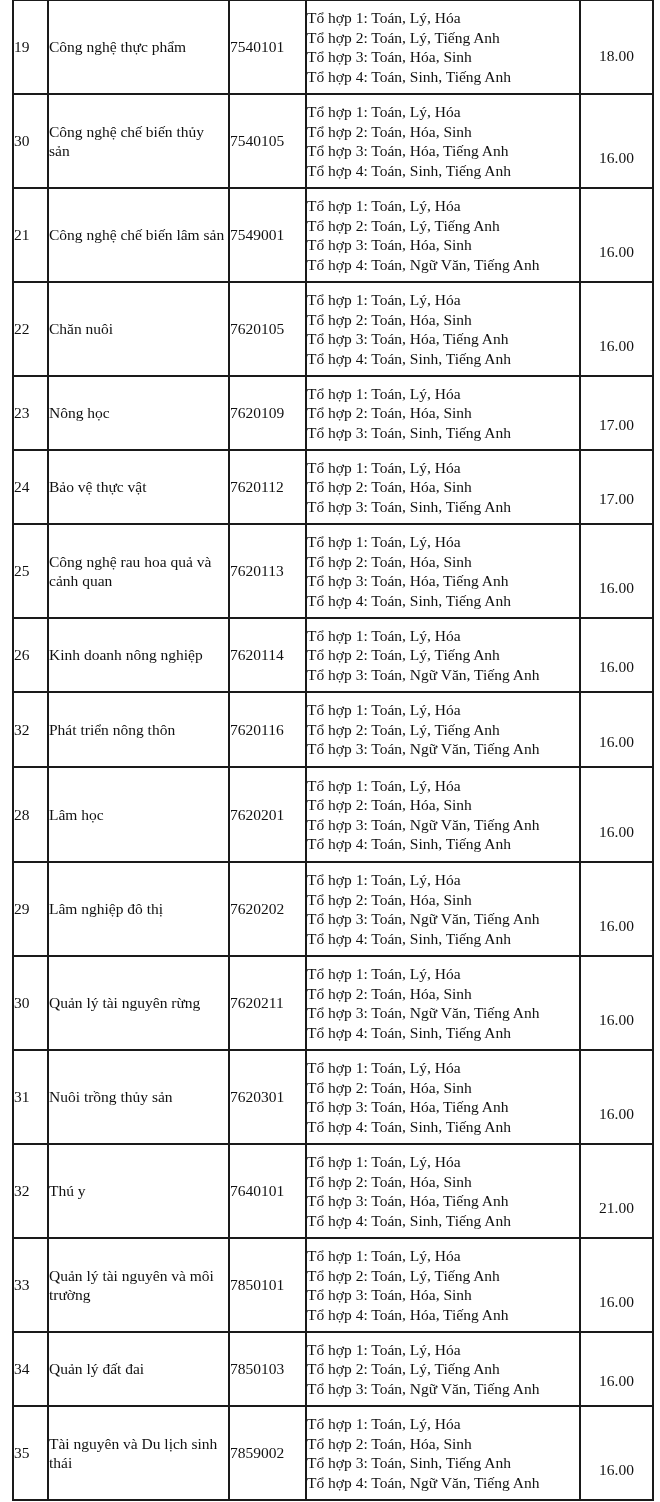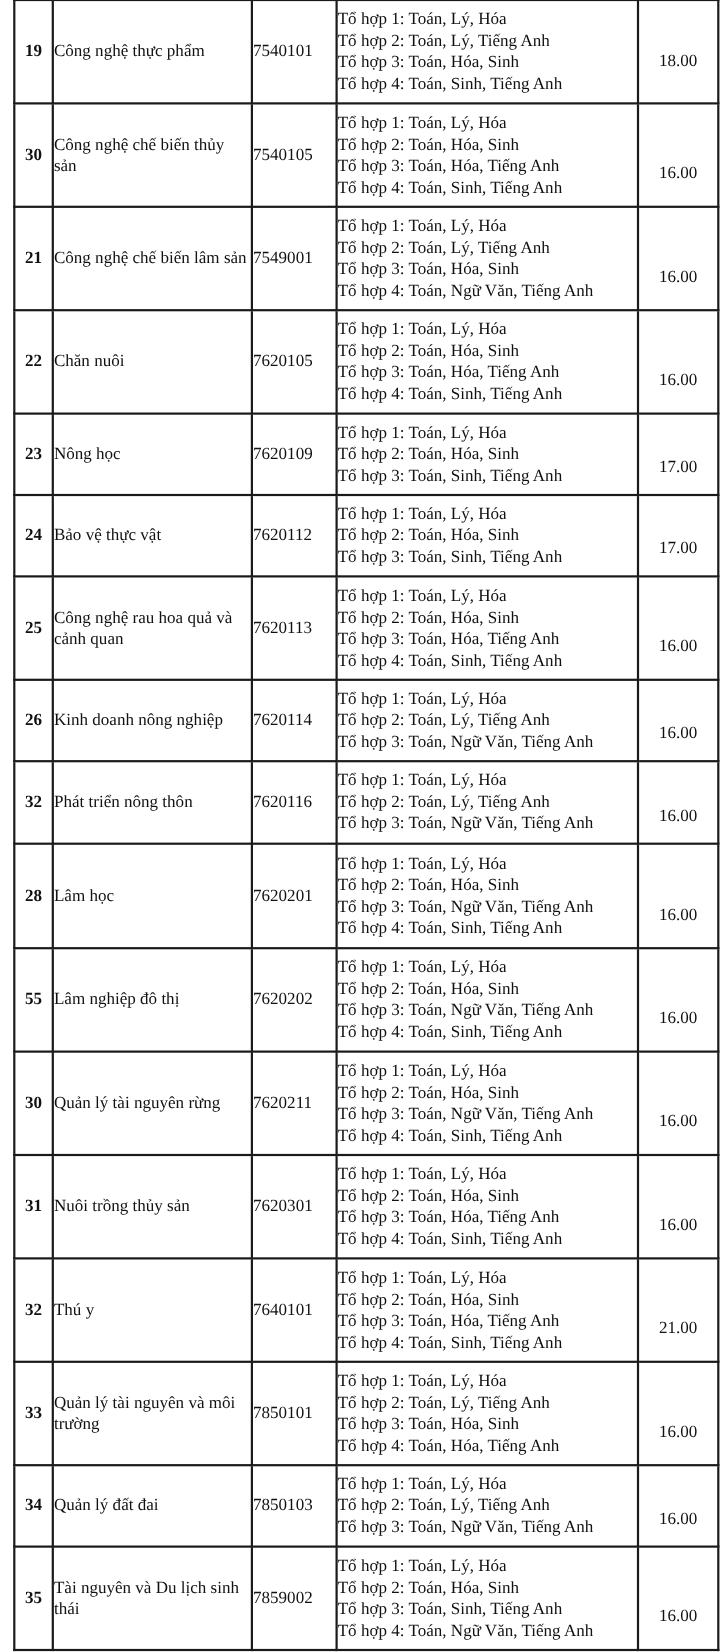--- a/index.html
+++ b/index.html
@@ -4,21 +4,21 @@
 <style>
   html, body { margin: 0; padding: 0; background: #ffffff; }
   body { width: 660px; height: 1502px; position: relative; overflow: hidden;
          font-family: "Liberation Serif", "DejaVu Serif", serif; color: #111; }
   table.admissions { position: absolute; left: 12px; top: -1px; border-collapse: collapse;
          table-layout: fixed; width: 640px; }
   table.admissions td { border: 2px solid #1a1a1a; padding: 0; vertical-align: middle;
          font-size: 15.5px; line-height: 19.5px; }
   col.c-no { width: 35px; } col.c-name { width: 181px; } col.c-code { width: 77px; }
   col.c-combo { width: 274px; } col.c-score { width: 73px; }
-  td.no { text-align: center; padding-left: 2px; font-weight: bold; }
+  td.no { padding-left: 2px; }
   td.name { padding-left: 2px; padding-right: 2px; font-family: Liberation Serif, serif; }
   td.code { padding-left: 1px; }
   td.combo { vertical-align: top; padding-top: 1px; padding-left: 2px; white-space: nowrap; }
   td.combo .line { display: block; height: 19.5px; }
   td.score { text-align: center; vertical-align: top; border-radius: 24px; }
   td.score span { display: block; }
 </style>
 </head>
 <body>
 
@@ -161,21 +161,21 @@
           <span class="line">Tổ hợp 1: Toán, Lý, Hóa</span>
           <span class="line">Tổ hợp 2: Toán, Hóa, Sinh</span>
           <span class="line">Tổ hợp 3: Toán, Ngữ Văn, Tiếng Anh</span>
           <span class="line">Tổ hợp 4: Toán, Sinh, Tiếng Anh</span>
         </td>
     <td class="score">
           <span style="margin-top: 34px;">16.00</span>
         </td>
   </tr>
       <tr style="height: 94px;">
-    <td class="no">55</td>
+    <td class="no">29</td>
     <td class="name">Lâm nghiệp đô thị</td>
     <td class="code">7620202</td>
     <td class="combo">
           <span class="line">Tổ hợp 1: Toán, Lý, Hóa</span>
           <span class="line">Tổ hợp 2: Toán, Hóa, Sinh</span>
           <span class="line">Tổ hợp 3: Toán, Ngữ Văn, Tiếng Anh</span>
           <span class="line">Tổ hợp 4: Toán, Sinh, Tiếng Anh</span>
         </td>
     <td class="score">
           <span style="margin-top: 34px;">16.00</span>

